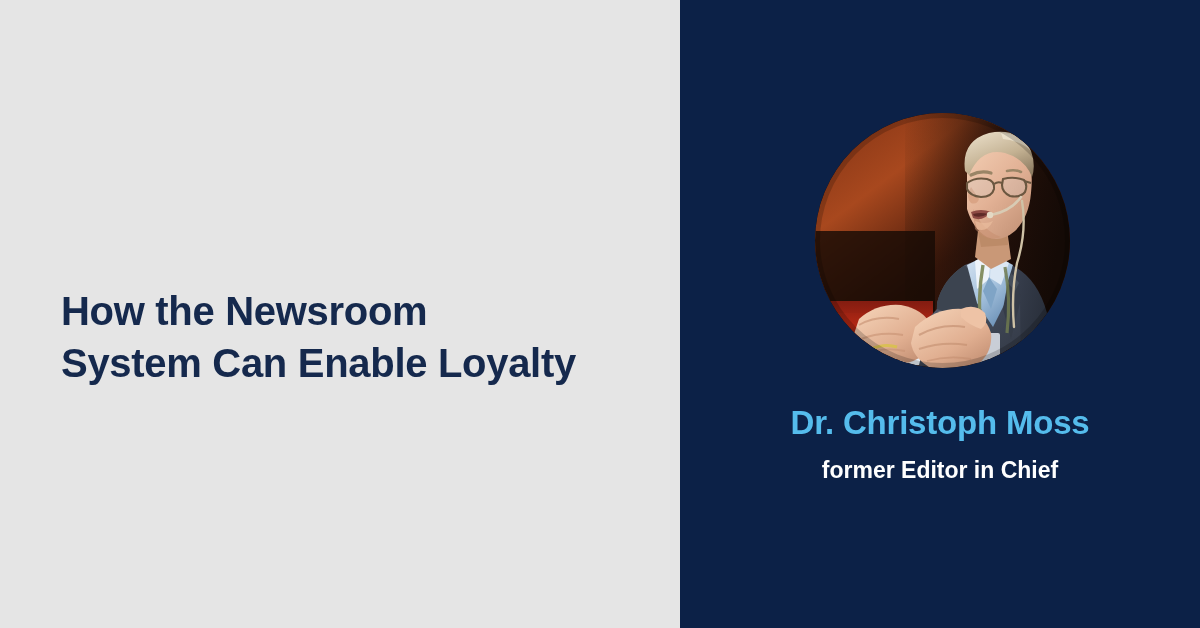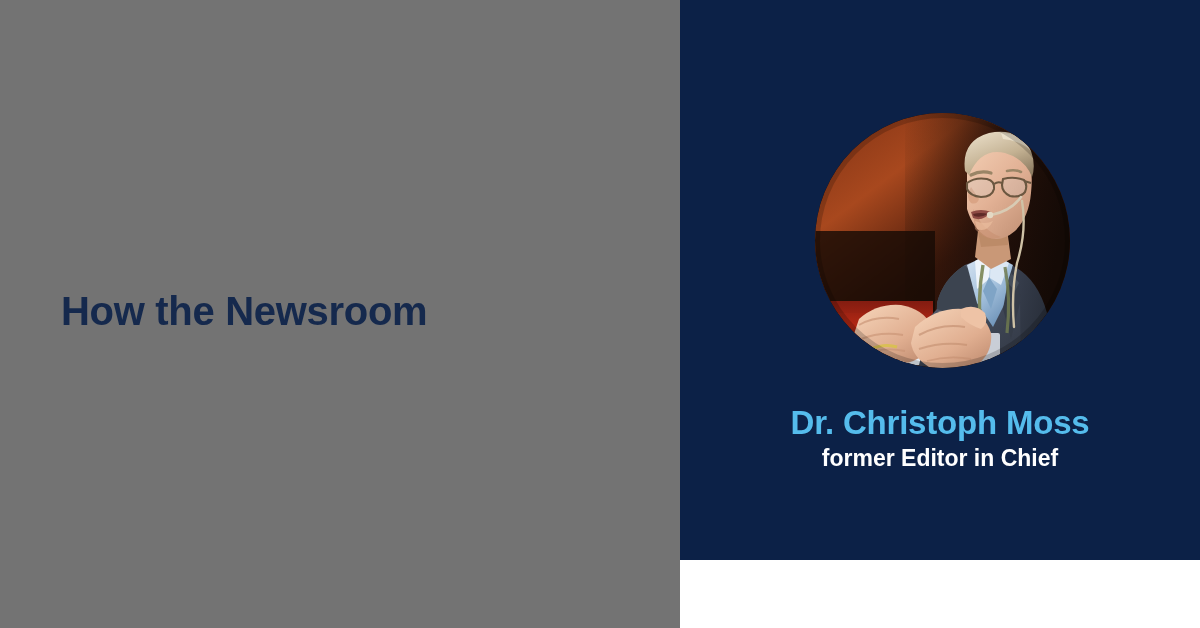--- a/index.html
+++ b/index.html
@@ -7,34 +7,34 @@
     width:1200px;height:628px;
     background:#ffffff;
     font-family:"Liberation Sans", sans-serif;
     overflow:hidden;
   }
   .banner{position:relative;width:1200px;height:628px;background:#ffffff;}
 
   
   .left-panel{
     position:absolute;left:0;top:0;width:680px;height:628px;
-    background:#737373;
+    background:#e5e5e5;
   }
   .headline{
     position:absolute;left:61px;top:258px;width:590px;
     font-size:40px;font-weight:bold;line-height:1.30;
     letter-spacing:-0.3px;
     color:#15294D;
     font-family:"Liberation Sans", sans-serif;
   }
   .headline .hl-line{display:block;white-space:nowrap;}
 
   
   .right-panel{
-    position:absolute;left:680px;top:0;width:520px;height:560px;
+    position:absolute;left:680px;top:0;width:520px;height:628px;
     background:#0C2147;
   }
 
   
   .portrait{
     position:absolute;left:135px;top:113px;
     width:255px;height:255px;border-radius:50%;
     overflow:hidden;
     background:#2A1008;
   }
@@ -45,35 +45,36 @@
     position:absolute;left:0;top:404px;width:520px;text-align:center;
   }
   .speaker-name{
     display:block;
     font-size:33px;font-weight:bold;line-height:1.18;
     letter-spacing:-0.2px;
     color:#55BCEC;
     font-family:"Liberation Sans", sans-serif;
   }
   .speaker-role{
-    display:block;
+    display:block;margin-top:12px;
     font-size:23px;font-weight:bold;line-height:1.32;
     color:#FFFFFF;
     font-family:"Liberation Sans", sans-serif;
   }
   .speaker-role .role-line{display:block;}
 </style>
 </head>
 <body>
 
 <div class="banner">
 
   <div class="left-panel">
     <h1 class="headline">
       <span class="hl-line">How the Newsroom</span>
+      <span class="hl-line">System Can Enable Loyalty</span>
     </h1>
   </div>
 
   <div class="right-panel">
 
     <div class="portrait">
       <svg viewBox="0 0 255 255" xmlns="http://www.w3.org/2000/svg">
         <defs>
           <linearGradient id="bgWarm" x1="0" y1="0" x2="0.75" y2="1">
             <stop offset="0%" stop-color="#7E3114"></stop>

